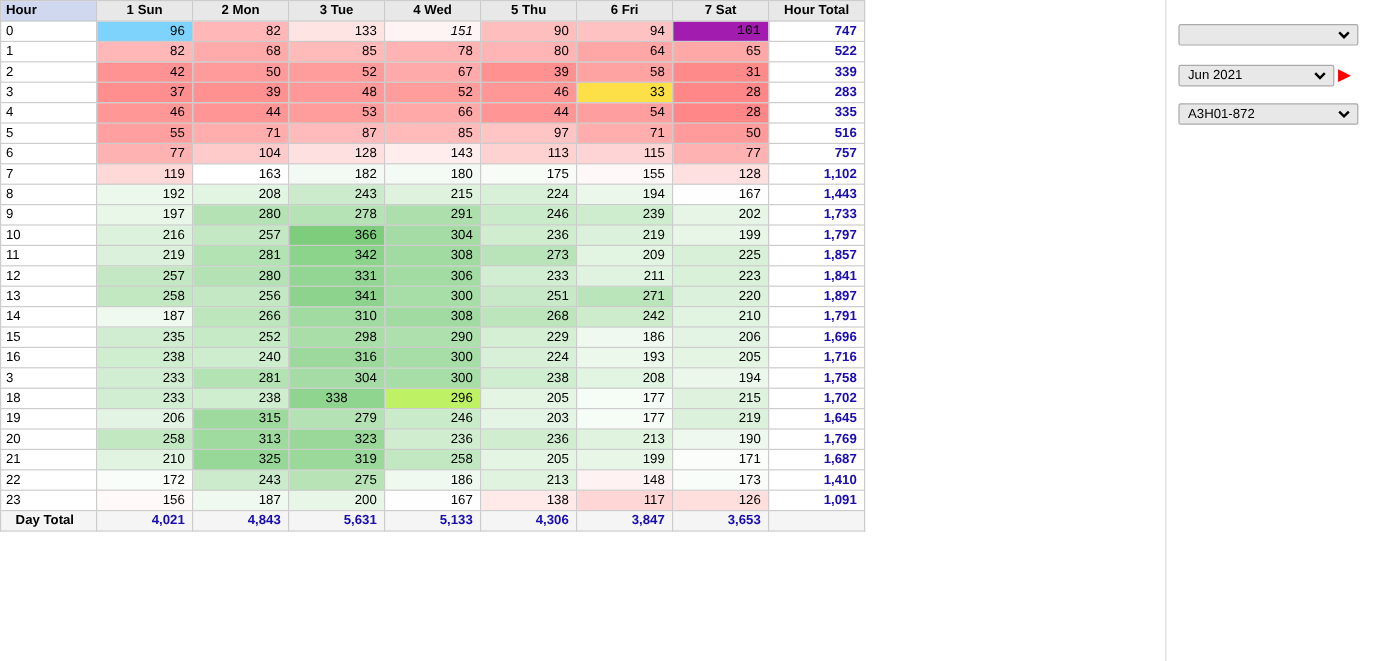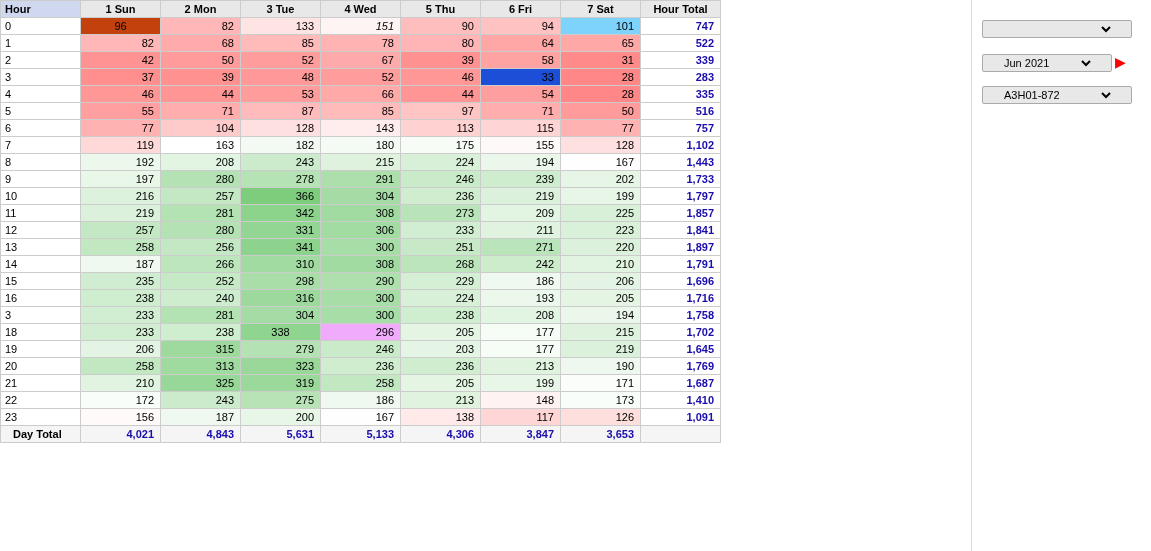--- a/index.html
+++ b/index.html
@@ -10,21 +10,21 @@
     table { border-collapse: collapse; white-space: nowrap; }
     th, td { border: 1px solid #ccc; padding: 2px 6px; text-align: right; font-size: 11px; min-width: 80px; }
     th { background: #e8e8e8; text-align: center; font-weight: bold; }
     th.hour-header { background: #d0d8f0; text-align: left; padding-left: 4px; min-width: 60px; }
     td.hour-cell { text-align: left; padding-left: 4px; background: #fff; font-weight: normal; min-width: 60px; }
     td.total-cell { font-weight: bold; color: #1a0dab; }
     td.day-total-cell { font-weight: bold; color: #1a0dab; }
     tr.day-total-row td { background: #f5f5f5; font-weight: bold; padding-left: 12px; }
     tr.day-total-row td.label-cell { text-align: left; color: #000; }
     .sidebar-label { font-weight: bold; font-size: 12px; margin-bottom: 4px; margin-top: 10px; }
-    .sidebar-select-container { display: flex; align-items: center; background: #e8e8e8; border: 1px solid #aaa; border-radius: 2px; padding: 1px 17px; width: 150px; margin-top: 2px; }
+    .sidebar-select-container { display: flex; align-items: center; background: #e8e8e8; border: 1px solid #aaa; border-radius: 2px; padding: 1px 3px; width: 150px; margin-top: 2px; }
     .sidebar-select-container select { border: none; background: transparent; font-size: 11px; flex: 1; outline: none; }
   </style>
 </head>
 <body>
 
 <div class="container">
   <div class="main-table-area">
     <table id="main-table">
       <thead>
         <tr id="header-row">
@@ -35,27 +35,27 @@
             <th>4 Wed</th>
             <th>5 Thu</th>
             <th>6 Fri</th>
             <th>7 Sat</th>
             <th>Hour Total</th>
           </tr>
       </thead>
       <tbody id="table-body">
           <tr>
             <td class="hour-cell">0</td>
-            <td style="background-color: #c2410c; text-align: center;">96</td>
+            <td style="background-color: #7dd3fc;">96</td>
             <td style="background-color: rgb(255, 183, 183);">82</td>
             <td style="background-color: rgb(255, 228, 228);">133</td>
             <td style="background-color: rgb(255, 244, 244); font-style: italic;">151</td>
             <td style="background-color: rgb(255, 190, 190);">90</td>
             <td style="background-color: rgb(255, 194, 194);">94</td>
-            <td style="background-color: #7dd3fc;">101</td>
+            <td style="background-color: #a21caf; font-family: Liberation Mono, monospace;">101</td>
             <td class="total-cell">747</td>
           </tr>
           <tr>
             <td class="hour-cell">1</td>
             <td style="background-color: rgb(255, 183, 183);">82</td>
             <td style="background-color: rgb(255, 171, 171);">68</td>
             <td style="background-color: rgb(255, 186, 186);">85</td>
             <td style="background-color: rgb(255, 179, 179);">78</td>
             <td style="background-color: rgb(255, 181, 181);">80</td>
             <td style="background-color: rgb(255, 167, 167);">64</td>
@@ -73,21 +73,21 @@
             <td style="background-color: rgb(255, 138, 138);">31</td>
             <td class="total-cell">339</td>
           </tr>
           <tr>
             <td class="hour-cell">3</td>
             <td style="background-color: rgb(255, 143, 143);">37</td>
             <td style="background-color: rgb(255, 145, 145);">39</td>
             <td style="background-color: rgb(255, 153, 153);">48</td>
             <td style="background-color: rgb(255, 156, 156);">52</td>
             <td style="background-color: rgb(255, 151, 151);">46</td>
-            <td style="background-color: #1d4ed8; text-align: right;">33</td>
+            <td style="background-color: #fde047; text-align: right;">33</td>
             <td style="background-color: rgb(255, 135, 135);">28</td>
             <td class="total-cell">283</td>
           </tr>
           <tr>
             <td class="hour-cell">4</td>
             <td style="background-color: rgb(255, 151, 151);">46</td>
             <td style="background-color: rgb(255, 149, 149);">44</td>
             <td style="background-color: rgb(255, 157, 157);">53</td>
             <td style="background-color: rgb(255, 169, 169);">66</td>
             <td style="background-color: rgb(255, 149, 149);">44</td>
@@ -236,21 +236,21 @@
             <td style="background-color: rgb(207, 237, 207);">238</td>
             <td style="background-color: rgb(226, 244, 226);">208</td>
             <td style="background-color: rgb(235, 247, 235);">194</td>
             <td class="total-cell">1,758</td>
           </tr>
           <tr>
             <td class="hour-cell">18</td>
             <td style="background-color: rgb(210, 238, 210);">233</td>
             <td style="background-color: rgb(207, 237, 207);">238</td>
             <td style="background-color: rgb(143, 212, 143); text-align: center;">338</td>
-            <td style="background-color: #f0abfc; margin-left: 16px;">296</td>
+            <td style="background-color: #bef264; margin-left: 16px;">296</td>
             <td style="background-color: rgb(228, 245, 228);">205</td>
             <td style="background-color: rgb(246, 252, 246);">177</td>
             <td style="background-color: rgb(222, 242, 222);">215</td>
             <td class="total-cell">1,702</td>
           </tr>
           <tr>
             <td class="hour-cell">19</td>
             <td style="background-color: rgb(228, 244, 228);">206</td>
             <td style="background-color: rgb(158, 218, 158);">315</td>
             <td style="background-color: rgb(181, 226, 181);">279</td>

